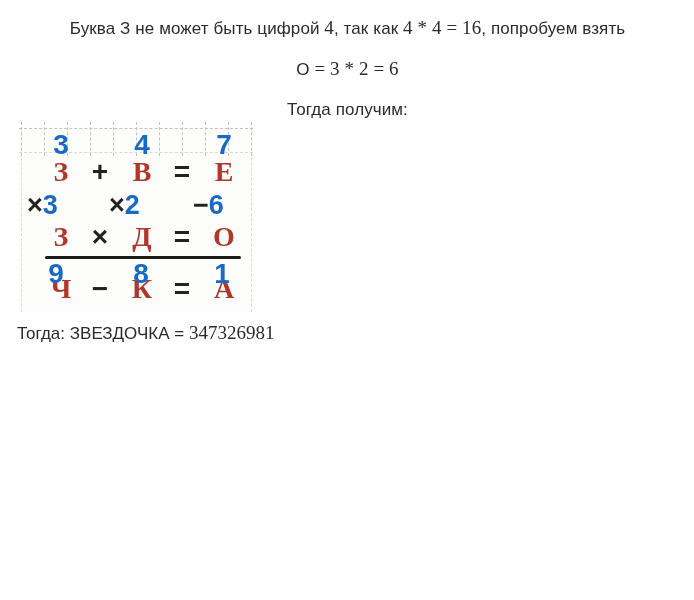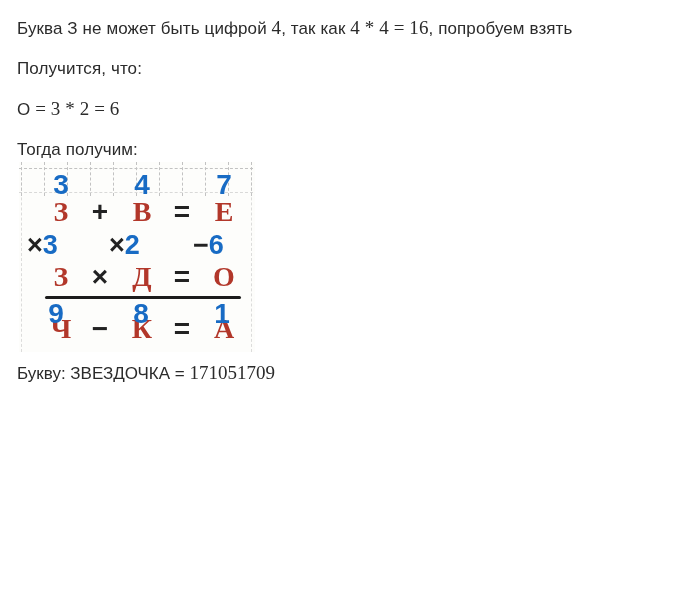--- a/index.html
+++ b/index.html
@@ -2,21 +2,21 @@
 <html><head>
 <meta charset="utf-8">
 <style>
   html,body{margin:0;padding:0;}
   body{
     width:694px;height:600px;box-sizing:border-box;
     padding:18px 16px 10px 17px;
     font-family:"Liberation Sans",sans-serif;
     font-size:17px;
   }
-  p.textline{margin:0 0 20px 0;line-height:20px;letter-spacing:.1px;}
+  p.textline{margin:0 0 20px 0;line-height:20px;letter-spacing:.1px;text-align:center;}
   p.tight{margin-bottom:2px;}
   .seg-sans{font-family:"Liberation Sans",sans-serif;}
   .seg-serif{font-family:"Liberation Serif",serif;font-size:19px;}
   .seg-serif-italic{font-family:"Liberation Serif",serif;font-size:20px;font-style:italic;}
 
   figure.eq{
     position:relative;width:236px;height:190px;
     margin:0 0 10px 2px;padding:0;overflow:hidden;
   }
   .vgrid{position:absolute;top:0;height:34px;width:0;border-left:1px dashed var(--grid-gray,#c2c2c2);}
@@ -38,21 +38,20 @@
   .m1{left:8px}.m2{left:90px}.m3{left:174px}
   .rule{position:absolute;left:26px;width:196px;top:134px;height:3px;background:var(--rule-black,#1c1c1c);border-radius:2px;z-index:1;}
   p.answer{margin:0;line-height:22px;}
 </style>
 </head>
 <body style="background: rgb(255, 255, 255); color: rgb(43, 43, 43);">
 
 <main>
 
   <p class="textline"><span class="seg-sans">Буква З не может быть цифрой </span><span class="seg-serif">4</span><span class="seg-sans">, так как </span><span class="seg-serif">4 * 4 = 16</span><span class="seg-sans">, попробуем взять</span></p>
-  <p class="textline"><span class="seg-sans">Получится, что:</span></p>
   <p class="textline"><span class="seg-sans">О</span><span class="seg-serif"> = 3 * 2 = 6</span></p>
   <p class="textline tight"><span class="seg-sans">Тогда получим:</span></p>
 
   <figure class="eq" style="--digit-blue: #186bc4; --letter-red: #b2372a; --operator-black: #222222; --grid-gray: #c2c2c2; --rule-black: #1c1c1c; --background: #fdfdfb; background: rgb(253, 253, 251);">
     <div id="grid-overlay">
         <div class="vgrid" style="left: 2px;"></div>
         <div class="vgrid" style="left: 25px;"></div>
         <div class="vgrid" style="left: 48px;"></div>
         <div class="vgrid" style="left: 71px;"></div>
         <div class="vgrid" style="left: 94px;"></div>
@@ -106,15 +105,15 @@
 
     <div class="eqrow r-diff">
       <span class="g c1 red">Ч</span>
       <span class="g c2 op">−</span>
       <span class="g c3 red">К</span>
       <span class="g c4 op">=</span>
       <span class="g c5 red">А</span>
     </div>
   </figure>
 
-  <p class="answer"><span class="seg-sans">Букву: ЗВЕЗДОЧКА = </span><span class="seg-serif">171051709</span></p>
+  <p class="answer"><span class="seg-sans">Тогда: ЗВЕЗДОЧКА = </span><span class="seg-serif">347326981</span></p>
 
 </main>
 
 </body></html>

